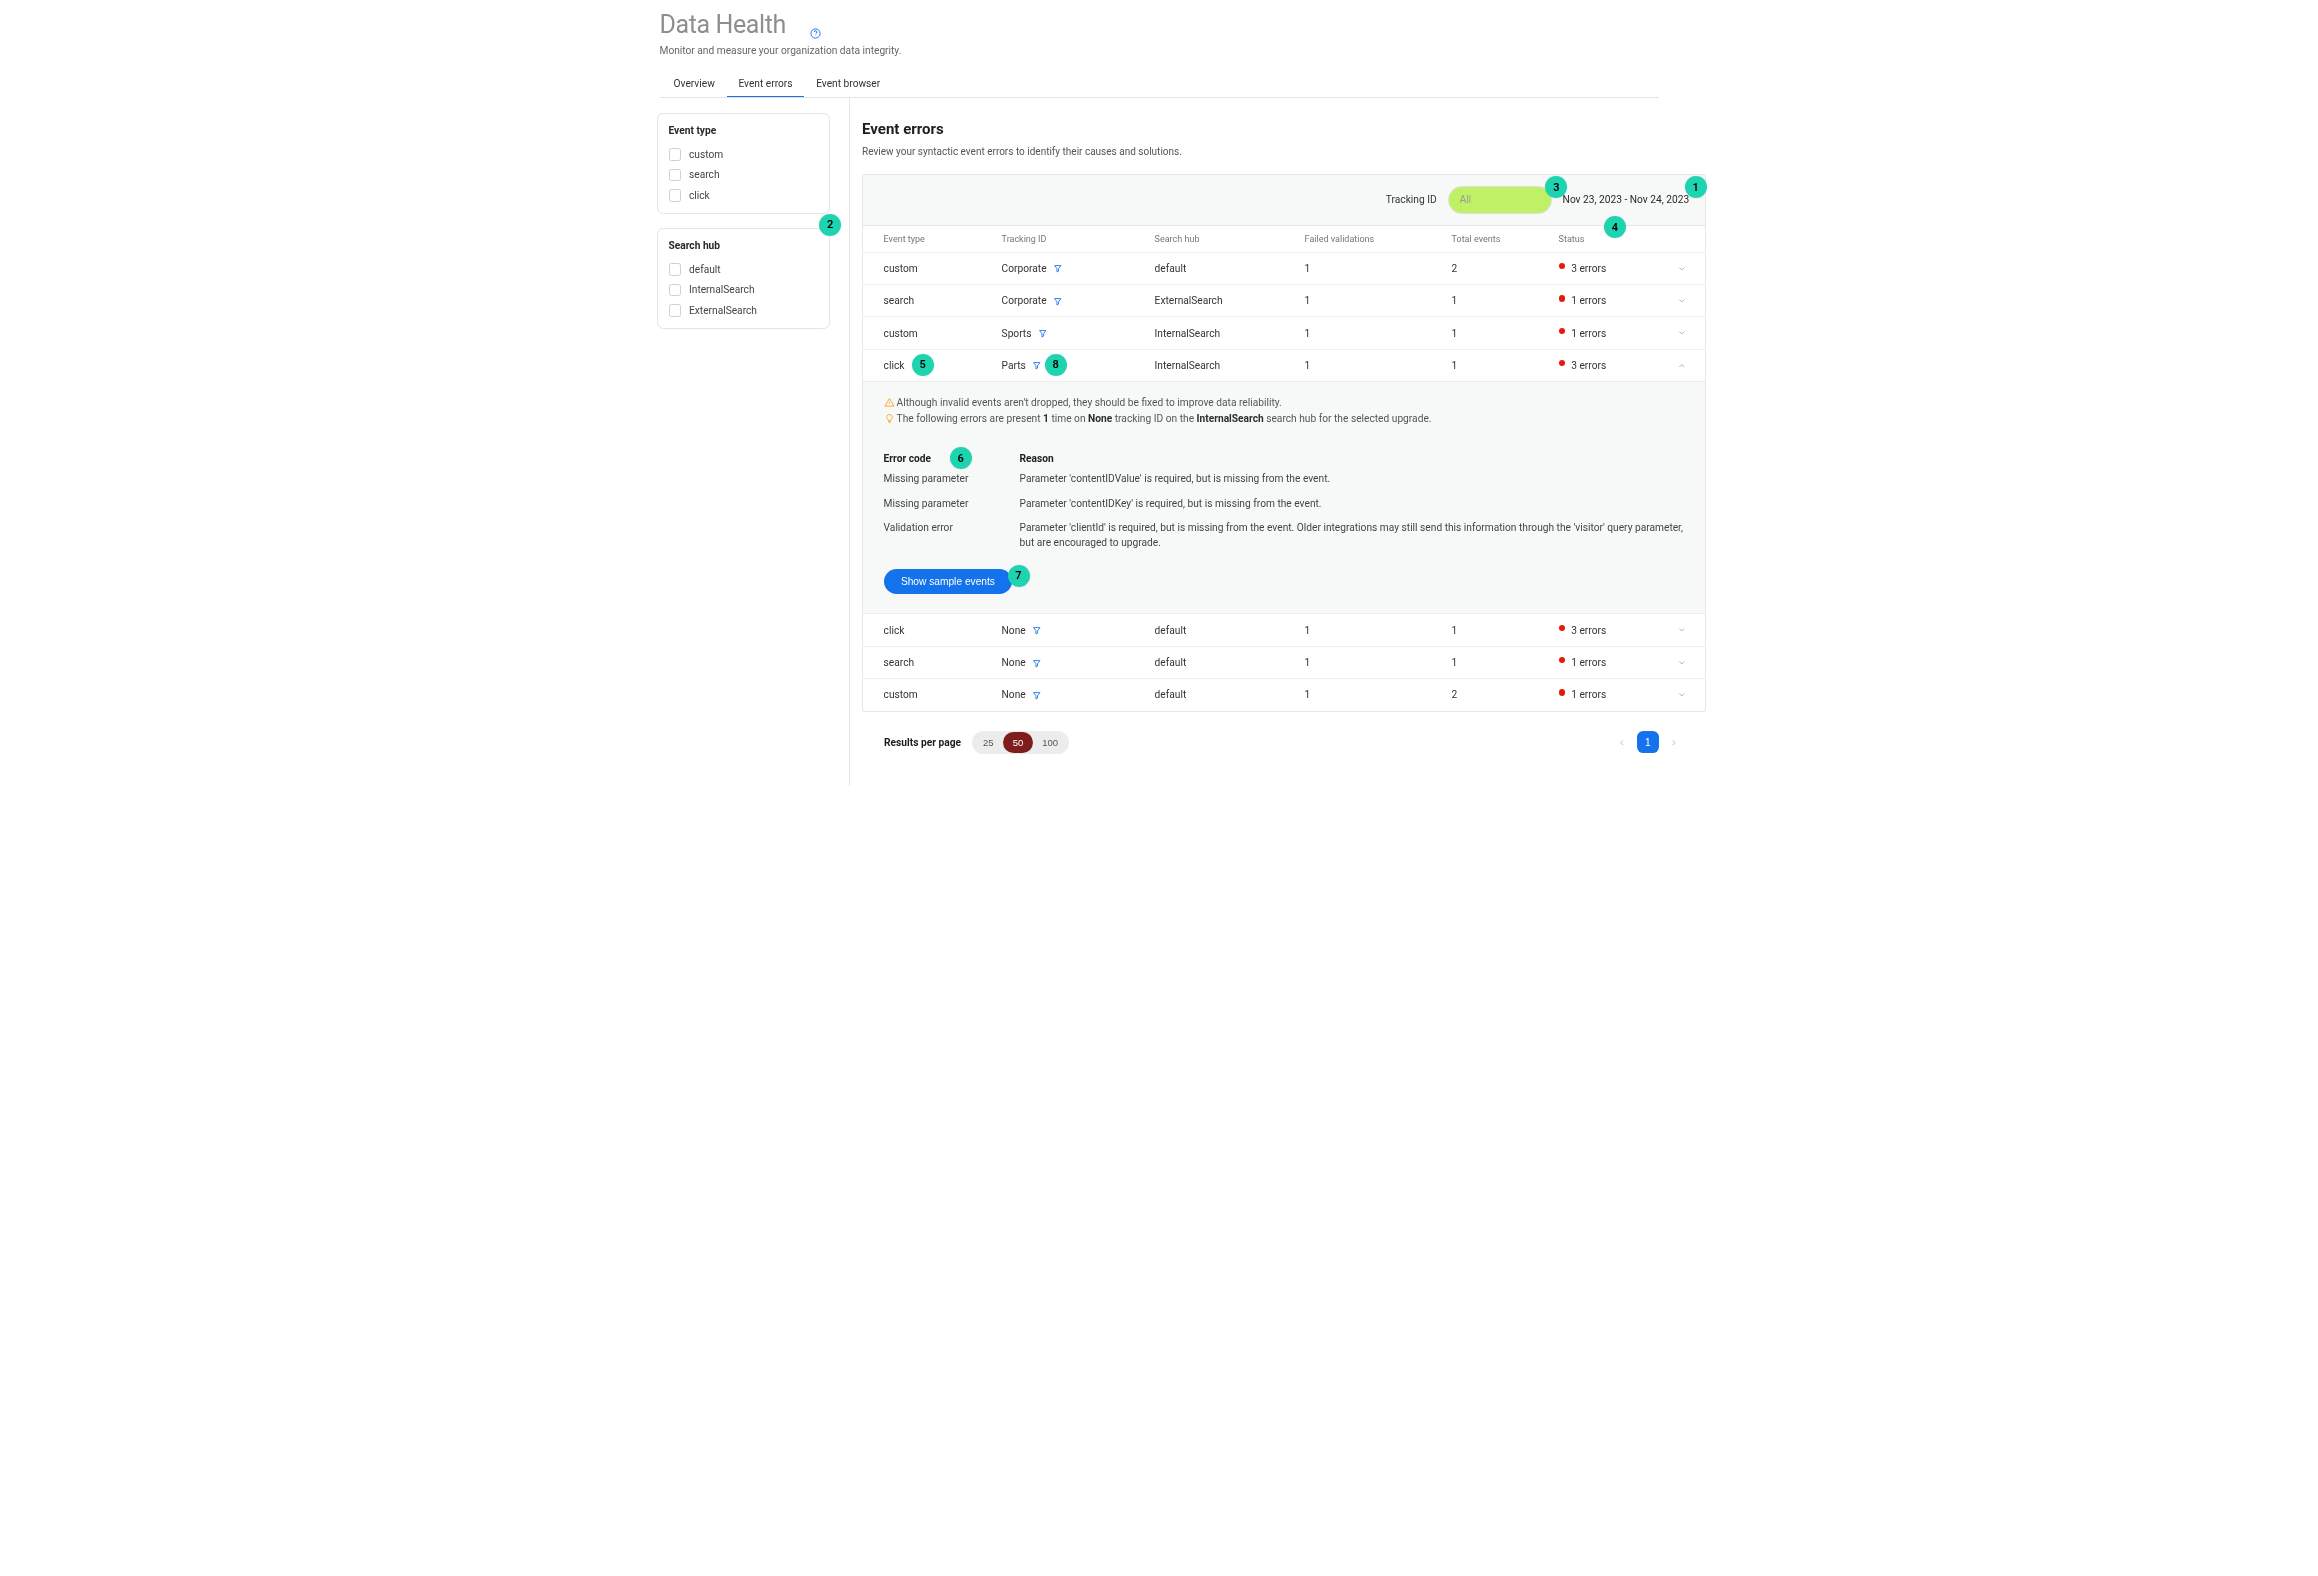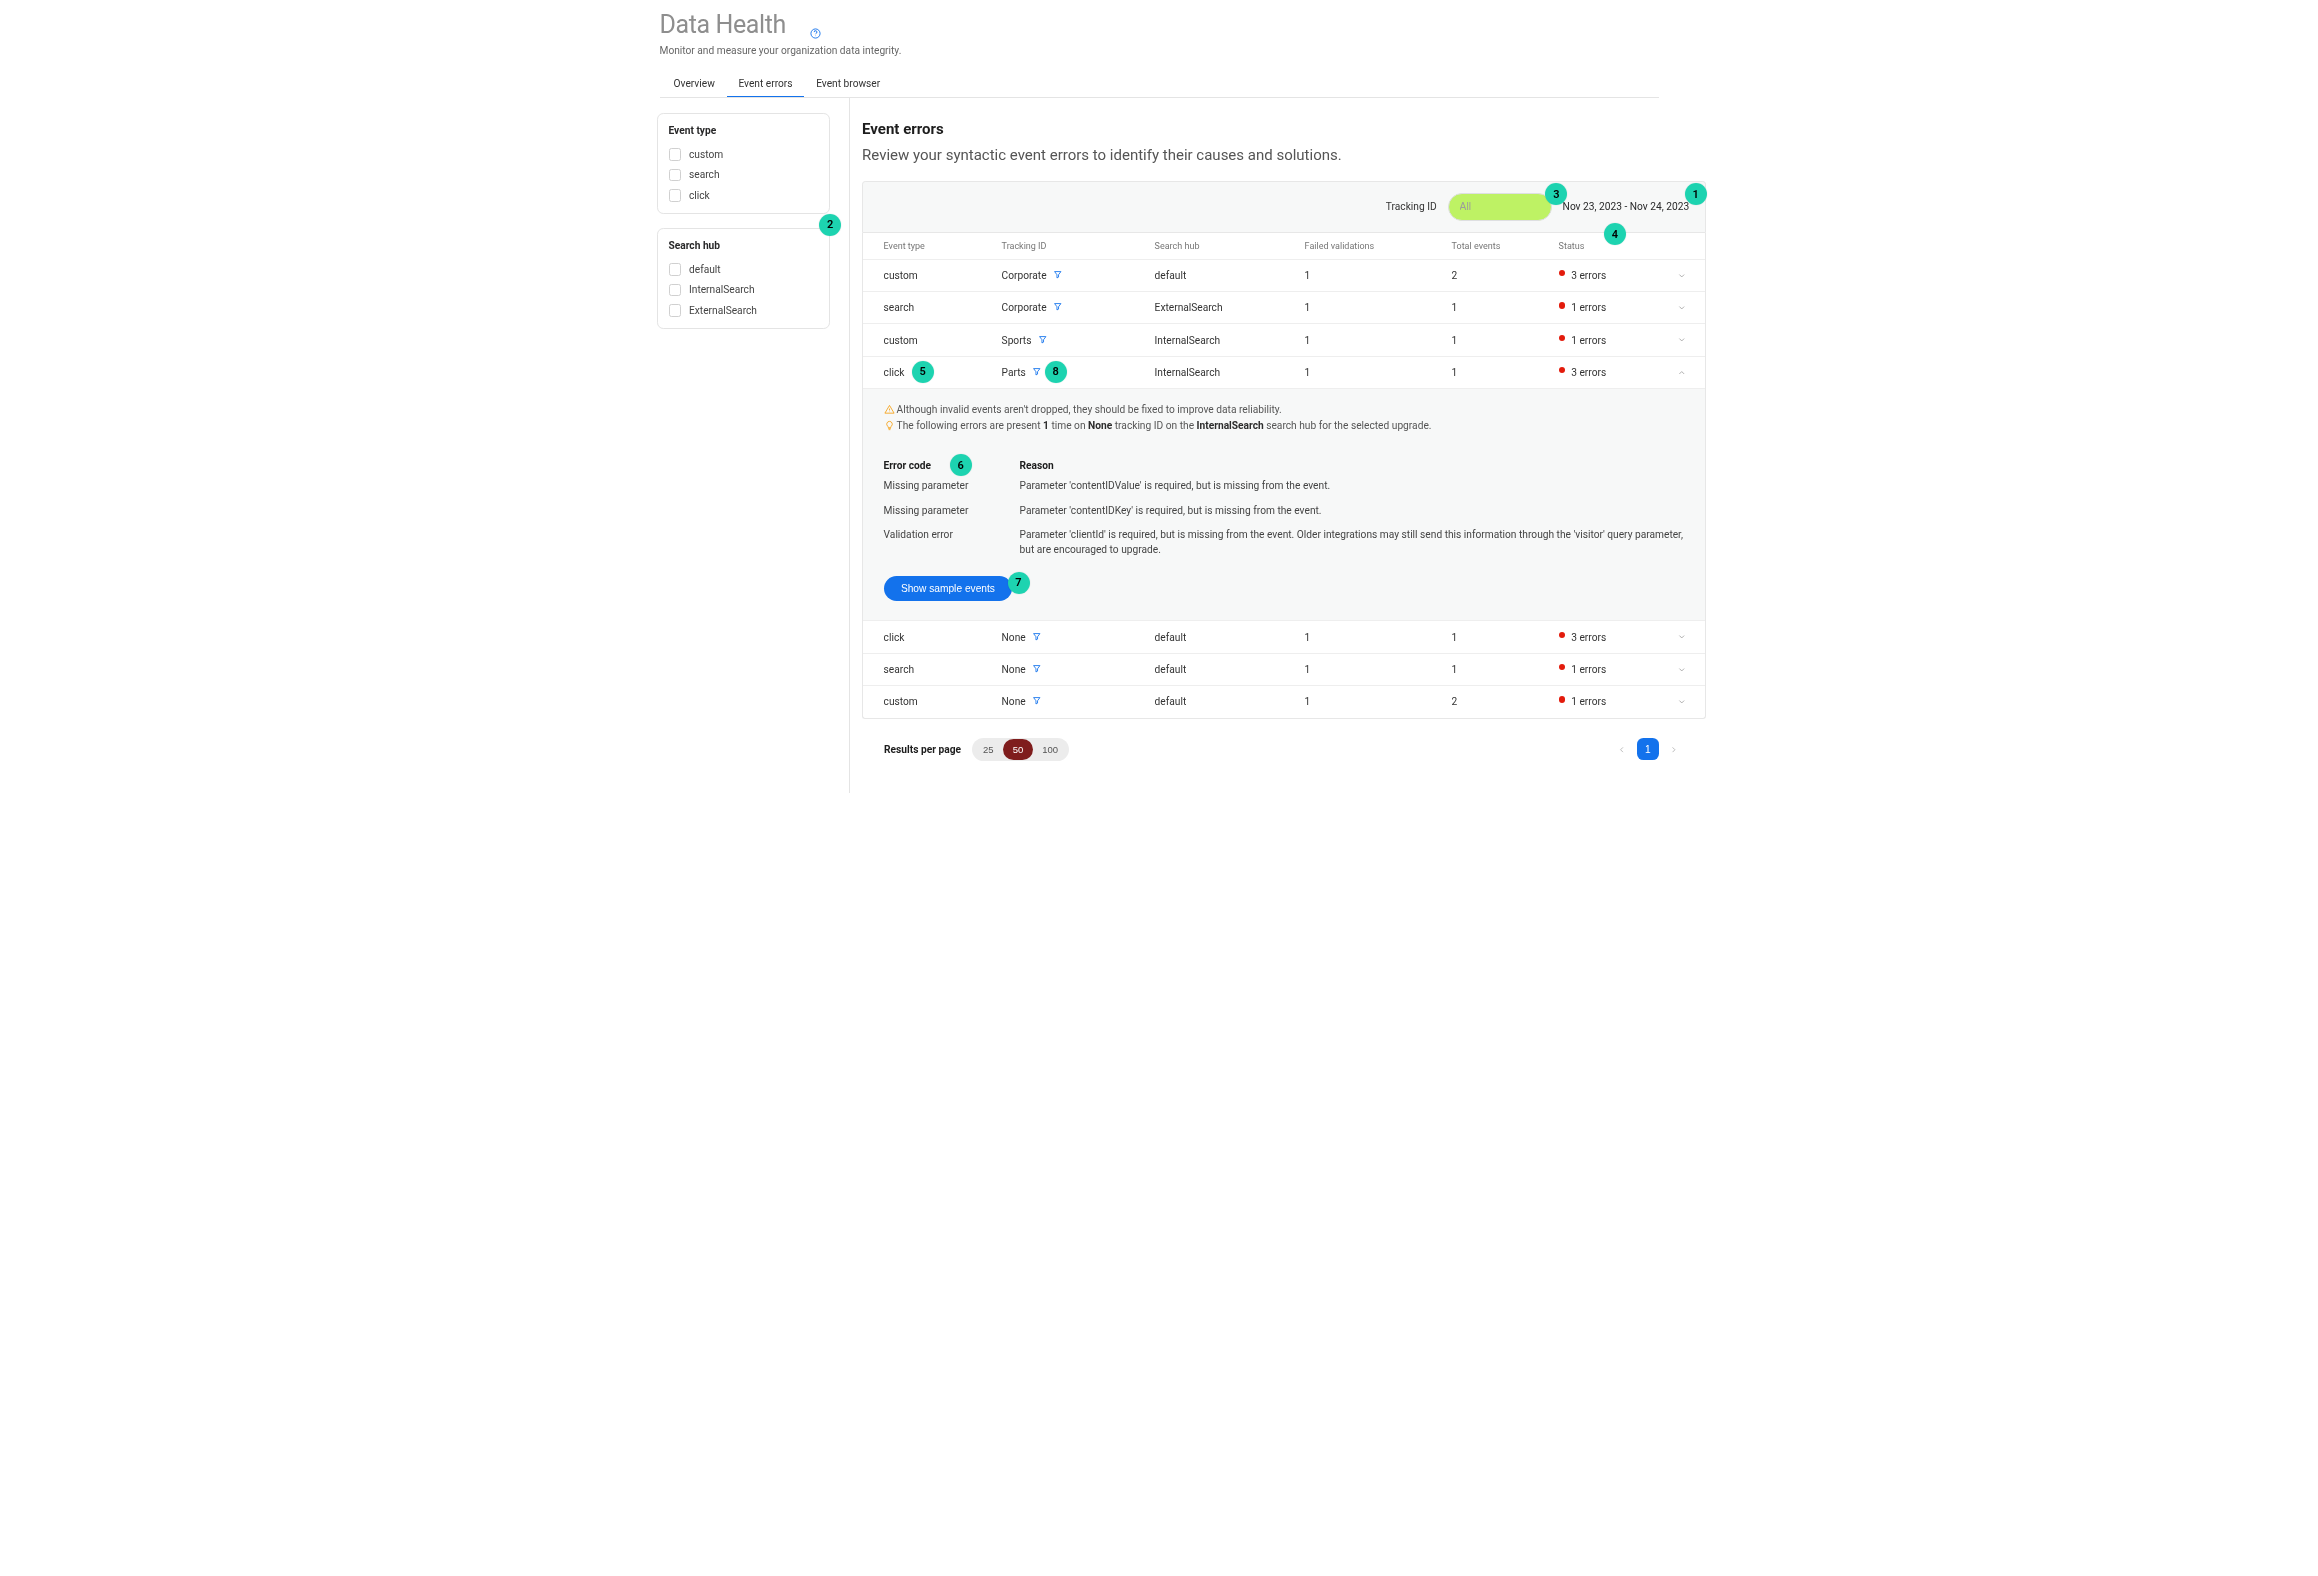--- a/index.html
+++ b/index.html
@@ -19,40 +19,40 @@
   .body { display: flex; }
   .sidebar { width: 211px; padding: 15.8px 19px 15.8px 19px; flex-shrink: 0; }
   .facet { border: 0.8px solid #e4e4e4; border-radius: 6.3px; padding: 11px 11px 7.9px 11px; margin-bottom: 14px; position: relative; }
   .facet-title { font-size: 10.2px; font-weight: 700; color: #282829; margin-bottom: 7.9px; }
   .facet-option { display: flex; align-items: center; gap: 7.9px; padding: 3.9px 0; font-size: 10.2px; color: #444; cursor: pointer; }
   .checkbox { width: 12.6px; height: 12.6px; border: 0.8px solid #d0d0d0; border-radius: 2.4px; background: #fff; flex-shrink: 0; }
   
   .main { flex: 1; border-left: 0.8px solid #e4e4e4; padding: 22px 0 31.5px 0; }
   .section-inner { padding: 0 12.6px; }
   .section-title { font-size: 15px; font-weight: 700; color: #1d1d1d; }
-  .section-sub { font-size: 15px; color: #555; margin-top: 7.9px; }
+  .section-sub { font-size: 10px; color: #555; margin-top: 7.9px; }
   
   .filter-bar { margin-top: 17.3px; background: #f7f8f8; border: 0.8px solid #e7e7e7; border-top-left-radius: 3.2px; border-top-right-radius: 3.2px; padding: 11px 15.8px; display: flex; align-items: center; justify-content: flex-end; gap: 11px; position: relative; }
   .filter-label { font-size: 10.2px; color: #333; }
   .tracking-input { width: 104px; height: 27px; border: 0.8px solid #dedfe1; border-radius: 14px; background: #bef264; padding: 13px 11px; font-size: 10.2px; color: #555; }
   .tracking-input::placeholder { color: #9c9c9c; }
   .date-range { font-size: 10.2px; color: #282829; }
   
   .table { border-left: 0.8px solid #e7e7e7; border-right: 0.8px solid #e7e7e7; border-bottom: 0.8px solid #e7e7e7; border-radius: 0 0 3.2px 3.2px; }
   .thead { display: flex; align-items: center; padding: 7.9px 15.8px 7.9px 20.5px; font-size: 9px; color: #777; border-bottom: 0.8px solid #eee; position: relative; }
   .col-event { width: 118px; }
   .col-tracking { width: 153px; }
   .col-hub { width: 150px; }
   .col-failed { width: 147px; }
   .col-total { width: 107px; }
   .col-status { width: 118px; }
   .col-caret { width: 12.6px; text-align: right; }
   .trow { display: flex; align-items: center; padding: 10.2px 15.8px 10.2px 20.5px; font-size: 10.2px; color: #333; border-bottom: 0.8px solid #eee; position: relative; }
   .trow.last { border-bottom: none; }
-  .tracking-cell { display: flex; align-items: flex-start; gap: 6.3px; }
+  .tracking-cell { display: flex; align-items: flex-end; gap: 6.3px; }
   .filter-icon { color: #1372ec; display: inline-flex; }
   .status-cell { display: flex; align-items: flex-start; gap: 6.3px; }
   .dot { width: 6.3px; height: 6.3px; border-radius: 50%; background: #e31b0c; flex-shrink: 0; }
   .caret { color: #9b9b9b; display: inline-flex; }
   
   .detail { background: #f7f8f8; padding: 14px 20.5px 19px 20.5px; border-bottom: 0.8px solid #eee; font-size: 10.2px; color: #333; position: relative; }
   .detail-line { display: flex; align-items: center; gap: 2px; margin-bottom: 4.7px; }
   .detail-line .icon { flex-shrink: 0; display: inline-flex; margin-top: 0.8px; }
   .detail-line .txt { color: #555; }
   .detail-line .txt b { font-weight: 700; color: #2d2d2d; }

